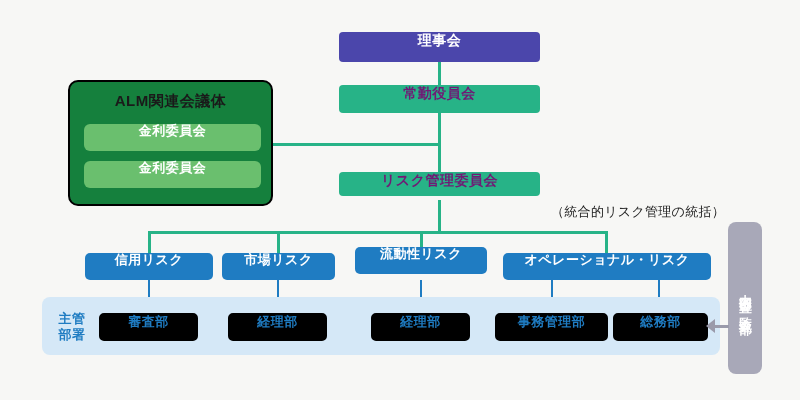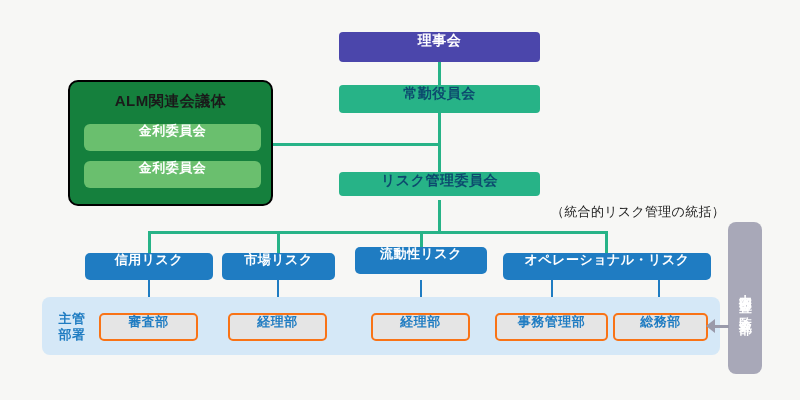--- a/index.html
+++ b/index.html
@@ -43,21 +43,21 @@
   .box-purple {
     background: #4b46ab;
     color: #ffffff;
     border-radius: 4px;
     font-size: 14px;
     font-weight: bold;
   }
 
   .box-green {
     background: #27b387;
-    color: #0c4a6e;
+    color: #701a75;
     border-radius: 4px;
     font-size: 14px;
     font-weight: bold;
   }
 
   .box-lightgreen {
     background: #6abf6e;
     color: #ffffff;
     border-radius: 6px;
     font-size: 13px;
@@ -66,23 +66,23 @@
 
   .box-blue {
     background: #1f7cc2;
     color: #ffffff;
     border-radius: 5px;
     font-size: 13px;
     font-weight: bold;
   }
 
   .box-dept {
-    background: #e5e5e5;
+    background: #000000;
     color: #1f7cc2;
-    border: 2px solid #f97316;
+    border: 2px solid #000000;
     border-radius: 5px;
     font-size: 13px;
     font-weight: bold;
   }
 
   
   .alm-panel {
     position: absolute;
     box-sizing: border-box;
     background: #15803d;

